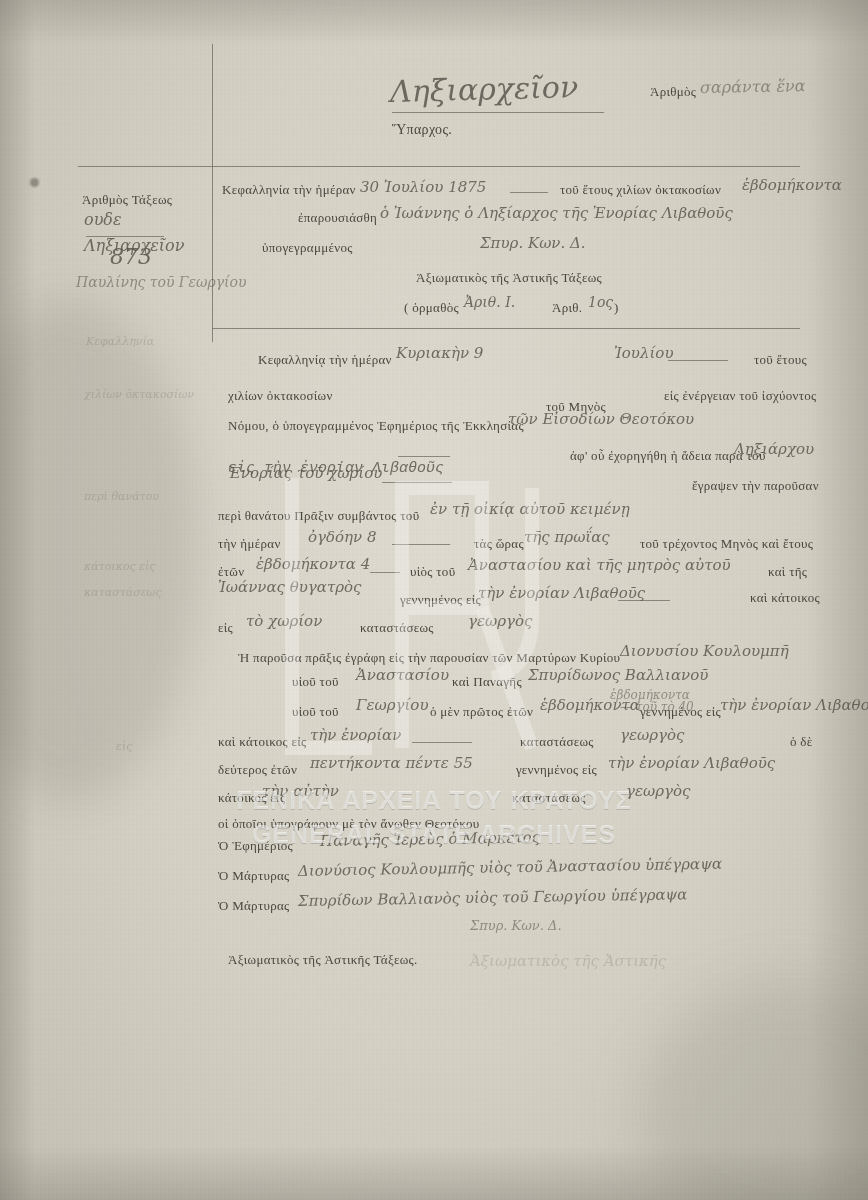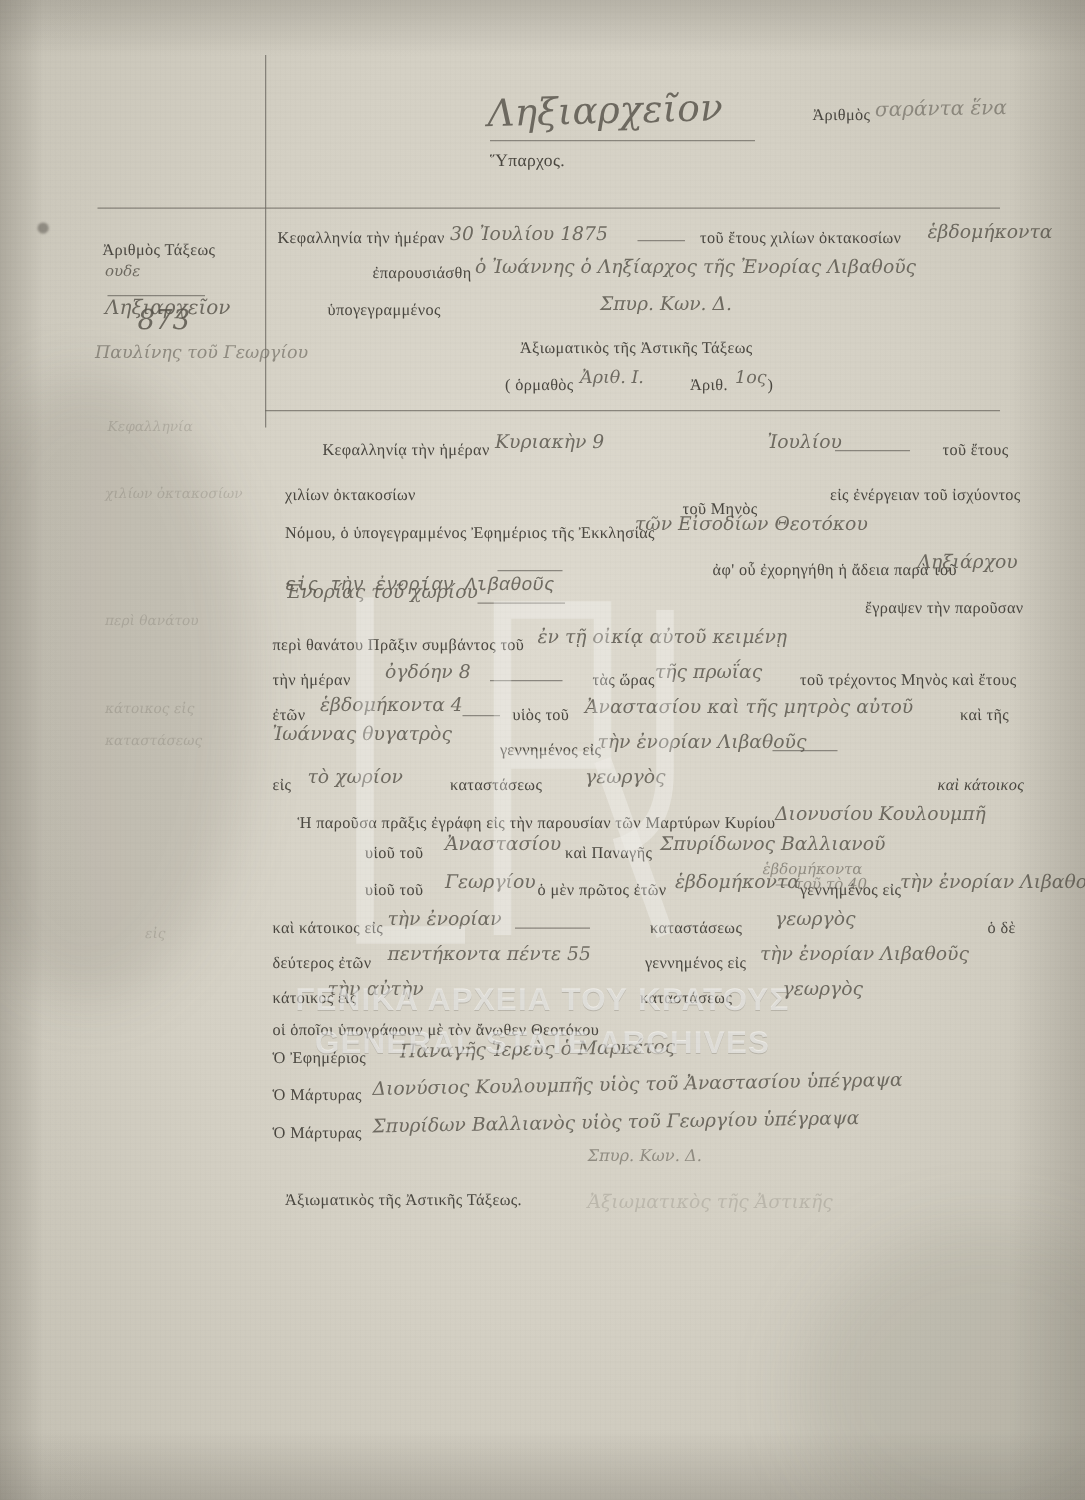--- a/index.html
+++ b/index.html
@@ -125,21 +125,21 @@
   <div class="rule h" style="left:212px;top:328px;width:588px;"></div>
   <div class="rule v" style="left:212px;top:328px;height:14px;"></div>
 
   <div class="hw xl" style="left:390px;top:74px;transform:rotate(-1.5deg);">Ληξιαρχεῖον</div>
   <div class="leader" style="left:392px;top:112px;width:212px;"></div>
   <div class="pt" style="left:634px;top:84px;margin-left:16px;">Ἀριθμὸς</div>
   <div class="hw fade" style="left:700px;top:78px;font-size:16px;transform:rotate(-1deg);">σαράντα ἕνα</div>
   <div class="pt" style="left:392px;top:122px;font-size:14px;">Ὕπαρχος.</div>
 
   <div class="pt" style="left:82px;top:192px;">Ἀριθμὸς Τάξεως</div>
-  <div class="hw" style="left:84px;top:210px;font-size:12px;">ουδε</div>
+  <div class="hw" style="left:84px;top:210px;font-size:16px;">ουδε</div>
   <div class="leader" style="left:86px;top:236px;width:78px;"></div>
   <div class="hw" style="left:84px;top:236px;font-size:16px;">Ληξιαρχεῖον</div>
   <div class="hw lg" style="left:110px;top:244px;">873</div>
   <div class="hw fade" style="left:76px;top:274px;font-size:14px;">Παυλίνης τοῦ Γεωργίου</div>
 
   <div class="hw fade" style="left:86px;top:335px;font-size:11px;opacity:0.22;">Κεφαλληνία</div>
   <div class="hw fade" style="left:84px;top:388px;font-size:11px;opacity:0.22;">χιλίων ὀκτακοσίων</div>
   <div class="hw fade" style="left:84px;top:490px;font-size:11px;opacity:0.22;">περὶ θανάτου</div>
   <div class="hw fade" style="left:84px;top:560px;font-size:11px;opacity:0.22;">κάτοικος εἰς</div>
   <div class="hw fade" style="left:84px;top:586px;font-size:11px;opacity:0.22;">καταστάσεως</div>
@@ -201,21 +201,21 @@
   <div class="hw" style="left:256px;top:555px;font-style:italic;">ἑβδομήκοντα 4</div>
   <div class="leader" style="left:370px;top:572px;width:30px;"></div>
   <div class="pt" style="left:410px;top:564px;">υἱὸς τοῦ</div>
   <div class="hw" style="left:468px;top:556px;">Ἀναστασίου καὶ τῆς μητρὸς αὐτοῦ</div>
   <div class="pt" style="left:768px;top:564px;">καὶ τῆς</div>
 
   <div class="hw" style="left:218px;top:578px;">Ἰωάννας θυγατρὸς</div>
   <div class="pt" style="left:400px;top:592px;">γεννημένος εἰς</div>
   <div class="hw" style="left:478px;top:584px;">τὴν ἐνορίαν Λιβαθοῦς</div>
   <div class="leader" style="left:618px;top:600px;width:52px;"></div>
-  <div class="pt" style="left:750px;top:620px;font-style:italic;">καὶ κάτοικος</div>
+  <div class="pt" style="left:750px;top:590px;">καὶ κάτοικος</div>
 
   <div class="pt" style="left:218px;top:620px;">εἰς</div>
   <div class="hw" style="left:246px;top:612px;">τὸ χωρίον</div>
   <div class="pt" style="left:360px;top:620px;">καταστάσεως</div>
   <div class="hw" style="left:468px;top:612px;">γεωργὸς</div>
 
   <div class="pt" style="left:238px;top:650px;">Ἡ παροῦσα πρᾶξις ἐγράφη εἰς τὴν παρουσίαν τῶν Μαρτύρων Κυρίου</div>
   <div class="hw" style="left:620px;top:642px;">Διονυσίου Κουλουμπῆ</div>
 
   <div class="pt" style="left:292px;top:674px;">υἱοῦ τοῦ</div>

